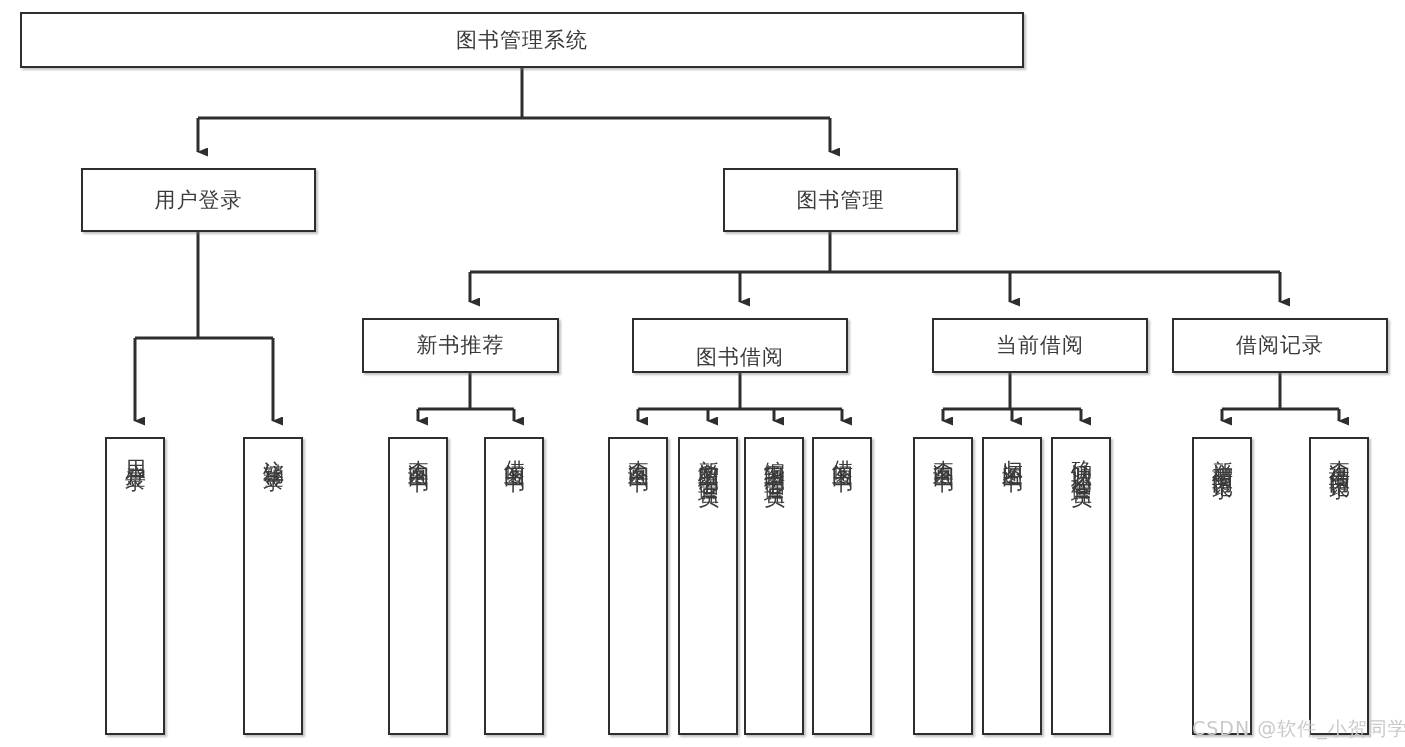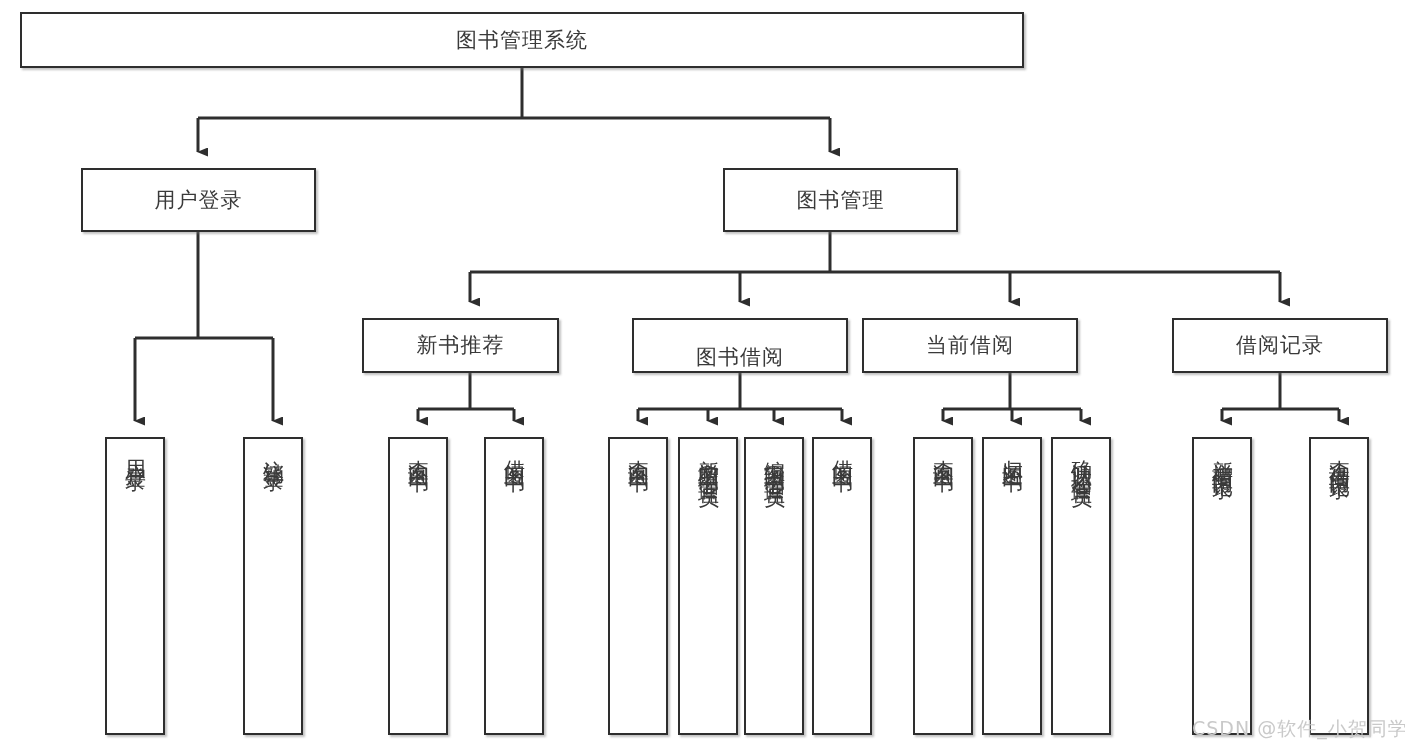--- a/index.html
+++ b/index.html
@@ -131,21 +131,21 @@
   <div class="node-box" style="left: 712px; top: 168px; width: 235px; height: 64px; margin-left: 11px;">
     <span class="node-label">图书管理</span>
   </div>
 
   <div class="node-box" style="left: 362px; top: 318px; width: 197px; height: 55px;">
     <span class="node-label">新书推荐</span>
   </div>
   <div class="node-box" style="left: 632px; top: 318px; width: 216px; height: 55px; align-items: flex-end;">
     <span class="node-label">图书借阅</span>
   </div>
-  <div class="node-box" style="left: 862px; top: 318px; width: 216px; height: 55px;">
+  <div class="node-box" style="left: 932px; top: 318px; width: 216px; height: 55px;">
     <span class="node-label">当前借阅</span>
   </div>
   <div class="node-box" style="left: 1172px; top: 318px; width: 216px; height: 55px; justify-content: center;">
     <span class="node-label">借阅记录</span>
   </div>
 
   <div class="node-box vertical" style="left: 105px; top: 437px; width: 60px; height: 298px;">
     <span class="node-label">用户登录</span>
   </div>
   <div class="node-box vertical" style="left: 243px; top: 437px; width: 60px; height: 298px;">

